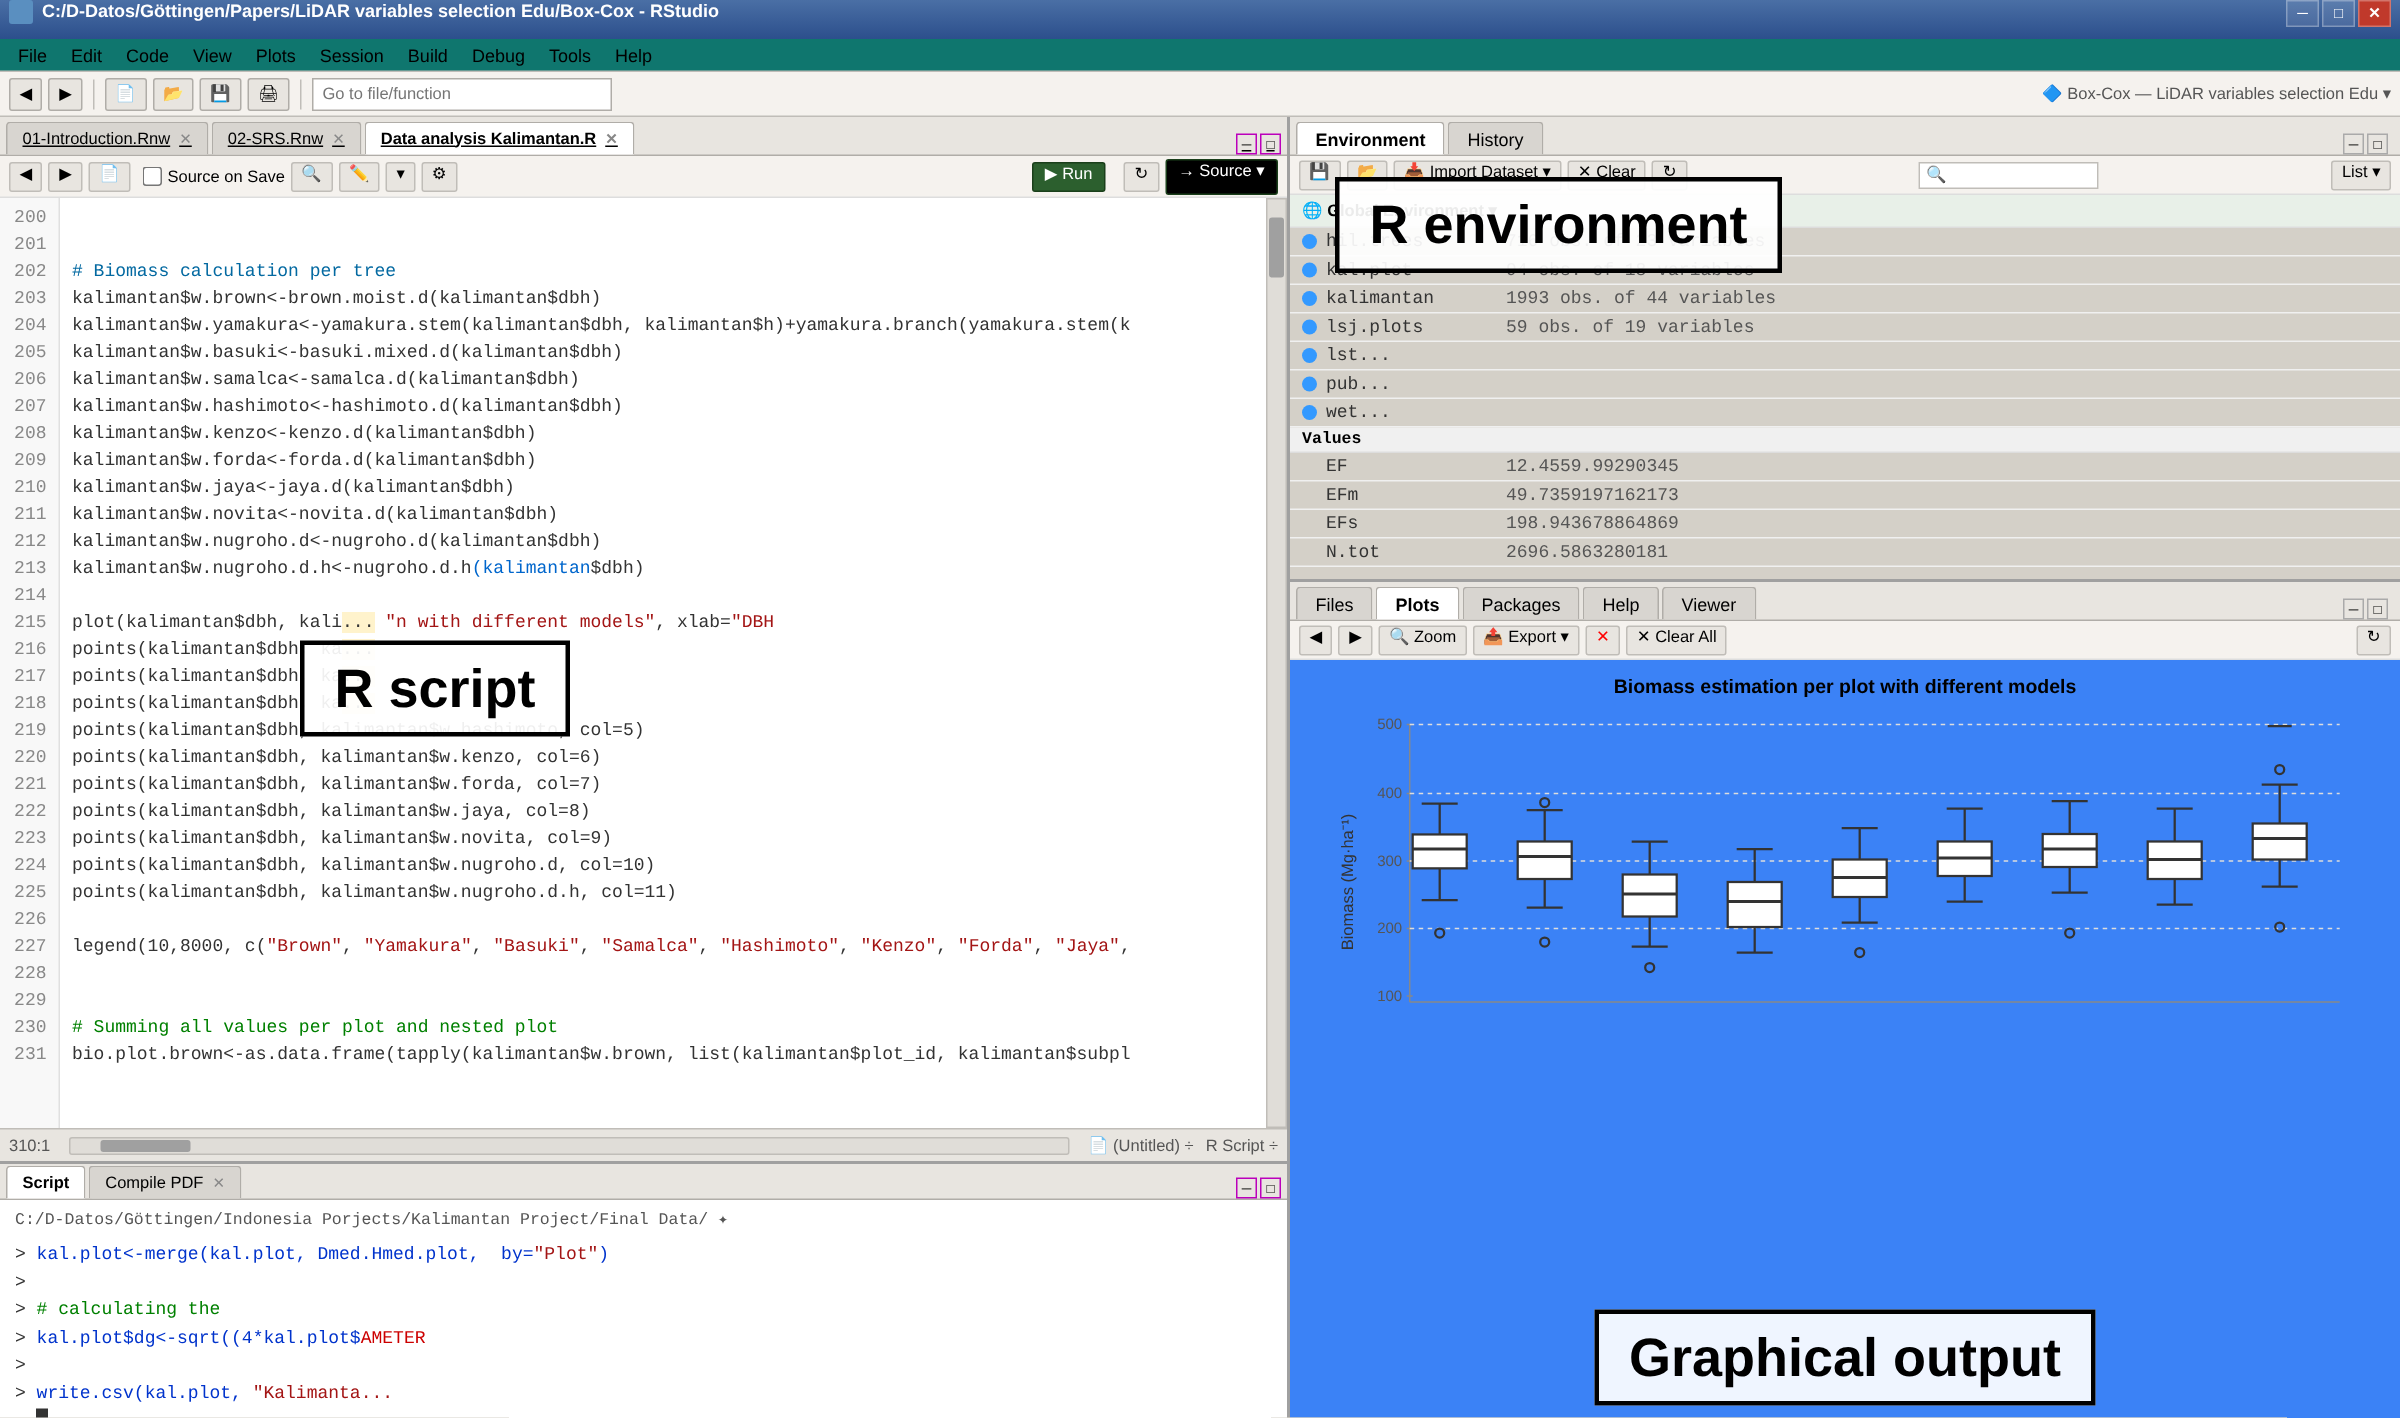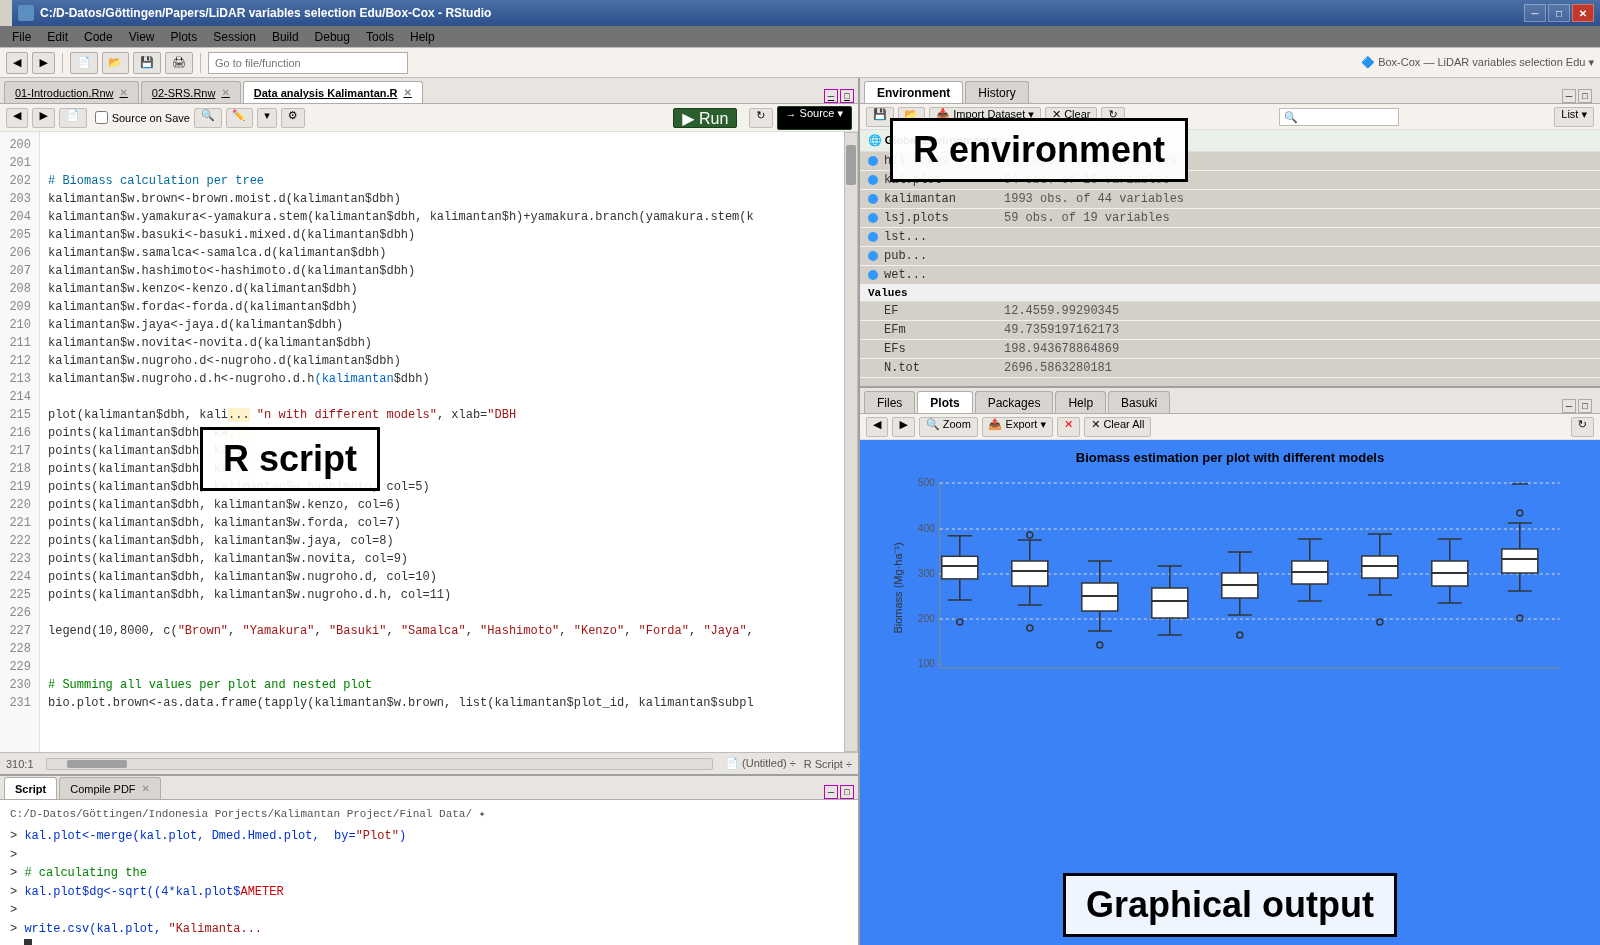--- a/index.html
+++ b/index.html
@@ -4,39 +4,37 @@
   <style>
     * { box-sizing: border-box; margin: 0; padding: 0; }
     body { font-family: 'Segoe UI', Tahoma, sans-serif; font-size: 12px; background: #d4d0c8; width: 1600px; height: 945px; overflow: hidden; }
 
     
     #titlebar {
       background: linear-gradient(to bottom, #4a6fa5, #2c4f8c);
       color: white;
       height: 26px;
       display: flex;
-      align-items: center;
       padding: 0 6px;
       font-size: 12px;
       font-weight: bold;
       user-select: none;
-      margin-left: 12px;
     }
     #titlebar .win-btns { display: flex; gap: 2px; }
     #titlebar .win-btn {
       width: 22px; height: 18px; border: 1px solid rgba(255,255,255,0.3);
       display: flex; align-items: center; justify-content: center;
       font-size: 10px; cursor: pointer; background: rgba(255,255,255,0.1);
       color: white;
     }
     #titlebar .win-btn.close { background: #c0392b; }
 
     
     #menubar {
-      background: #737373;
+      background: #0f766e;
       height: 22px;
       display: flex;
       align-items: center;
       padding: 0 4px;
       border-bottom: 1px solid #c0bdb8;
       font-size: 12px;
     }
     .menu-item { padding: 2px 8px; cursor: pointer; }
 
     
@@ -116,21 +114,21 @@
       gap: 4px;
     }
     .ed-btn {
       height: 20px; padding: 0 6px;
       border: 1px solid #c0bdb8; background: #e8e5e0;
       cursor: pointer; font-size: 11px; border-radius: 2px;
     }
     .run-btn {
       background: #2c5f2e; color: white;
       border: 1px solid #1a3f1a; height: 20px;
-      padding: 0 8px; cursor: pointer; font-size: 16px;
+      padding: 0 8px; cursor: pointer; font-size: 11px;
       border-radius: 2px; margin-left: auto;
     }
     .source-btn {
       background: #000000; color: white;
       border: 1px solid #1a3f1a; height: 24px;
       padding: 0 8px; cursor: pointer; font-size: 11px;
       border-radius: 2px;
     }
 
     
@@ -605,21 +603,21 @@
 
       <div style="position:absolute;top:40px;left:30px;border:3px solid black;background:rgba(255,255,255,0.92);font-size:36px;font-weight:bold;padding:8px 20px;z-index:10;white-space:nowrap;">R environment</div>
     </div>
 
     <div id="files-panel">
       <div class="panel-tab-bar">
         <div class="panel-tab">Files</div>
         <div class="panel-tab active">Plots</div>
         <div class="panel-tab">Packages</div>
         <div class="panel-tab">Help</div>
-        <div class="panel-tab">Basuki</div>
+        <div class="panel-tab">Viewer</div>
         <div style="margin-left:auto;display:flex;gap:2px;align-items:center;padding-right:4px;">
           <div style="width:14px;height:14px;border:1px solid #aaa;display:flex;align-items:center;justify-content:center;font-size:9px;cursor:pointer;">─</div>
           <div style="width:14px;height:14px;border:1px solid #aaa;display:flex;align-items:center;justify-content:center;font-size:9px;cursor:pointer;">□</div>
         </div>
       </div>
       <div class="plot-toolbar">
         <div class="panel-btn">◀</div>
         <div class="panel-btn">▶</div>
         <div class="panel-btn">🔍 Zoom</div>
         <div class="panel-btn">📤 Export ▾</div>

